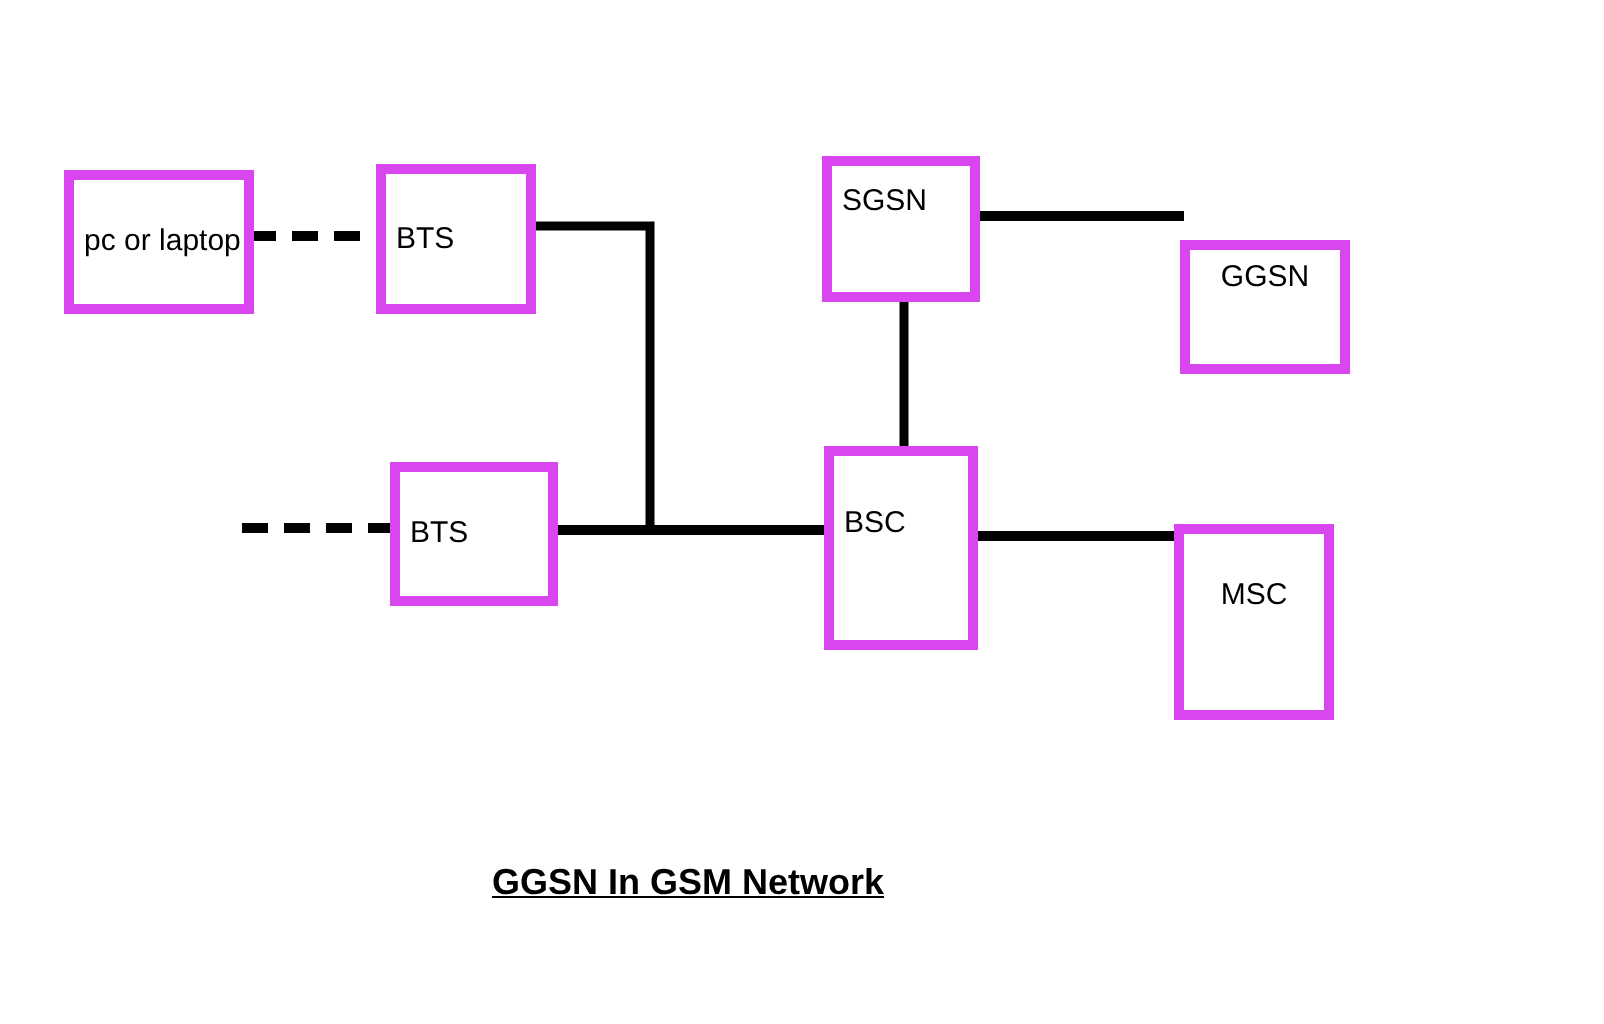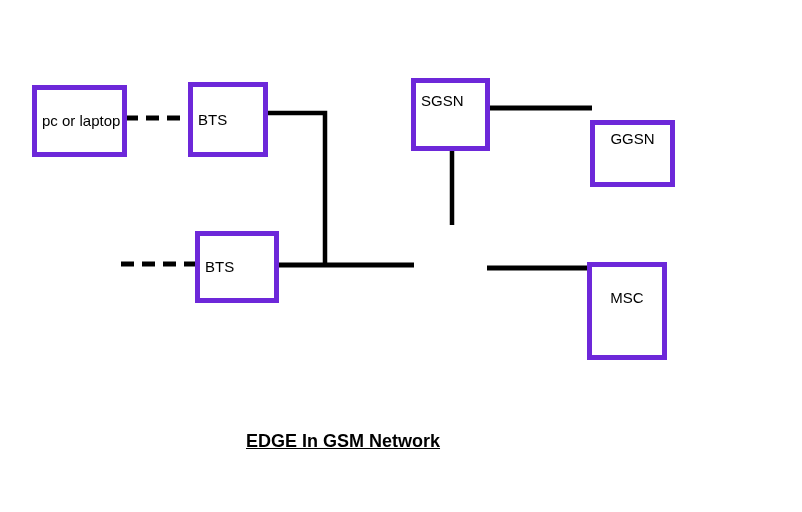--- a/index.html
+++ b/index.html
@@ -13,21 +13,21 @@
     overflow: hidden;
   }
   .edges-layer {
     position: absolute;
     left: 0; top: 0;
     width: 802px; height: 512px;
   }
   .node {
     position: absolute;
     box-sizing: border-box;
-    border: 5px solid #6d28d9;
+    border: 5px solid #d946ef;
     background: #ffffff;
     display: flex;
     font-size: 15px;
     line-height: 18px;
     color: #000000;
   }
   .node .label { white-space: nowrap; }
   
   .left-center   { align-items: center; justify-content: flex-start; padding-left: 5px; }
   .left-upper    { align-items: flex-start; justify-content: flex-start; padding-left: 5px; }
@@ -88,20 +88,23 @@
   </div>
 
   <div class="node n-sgsn left-upper">
     <span class="label">SGSN</span>
   </div>
 
   <div class="node n-ggsn center-upper">
     <span class="label">GGSN</span>
   </div>
 
+  <div class="node n-bsc left-upper">
+    <span class="label">BSC</span>
+  </div>
 
   <div class="node n-msc center-upper">
     <span class="label">MSC</span>
   </div>
 
-  <div class="diagram-title">EDGE In GSM Network</div>
+  <div class="diagram-title">GGSN In GSM Network</div>
 
 </div>
 
 </body></html>

